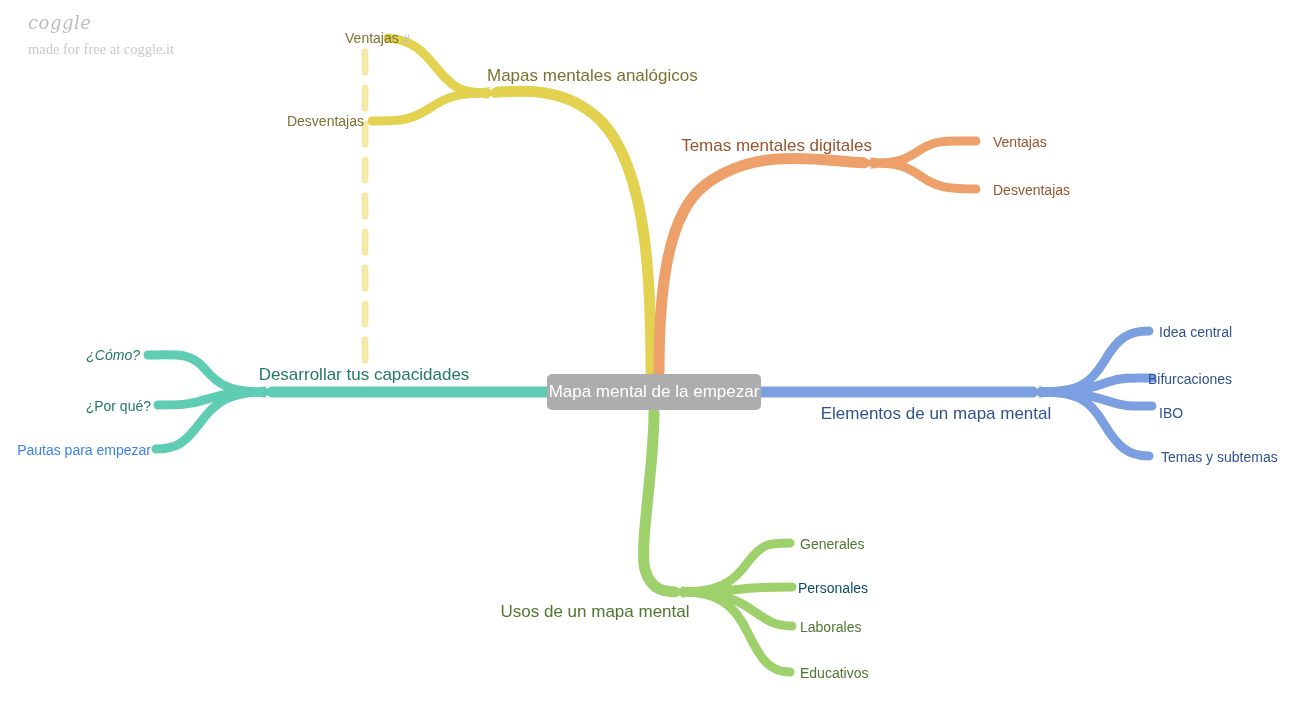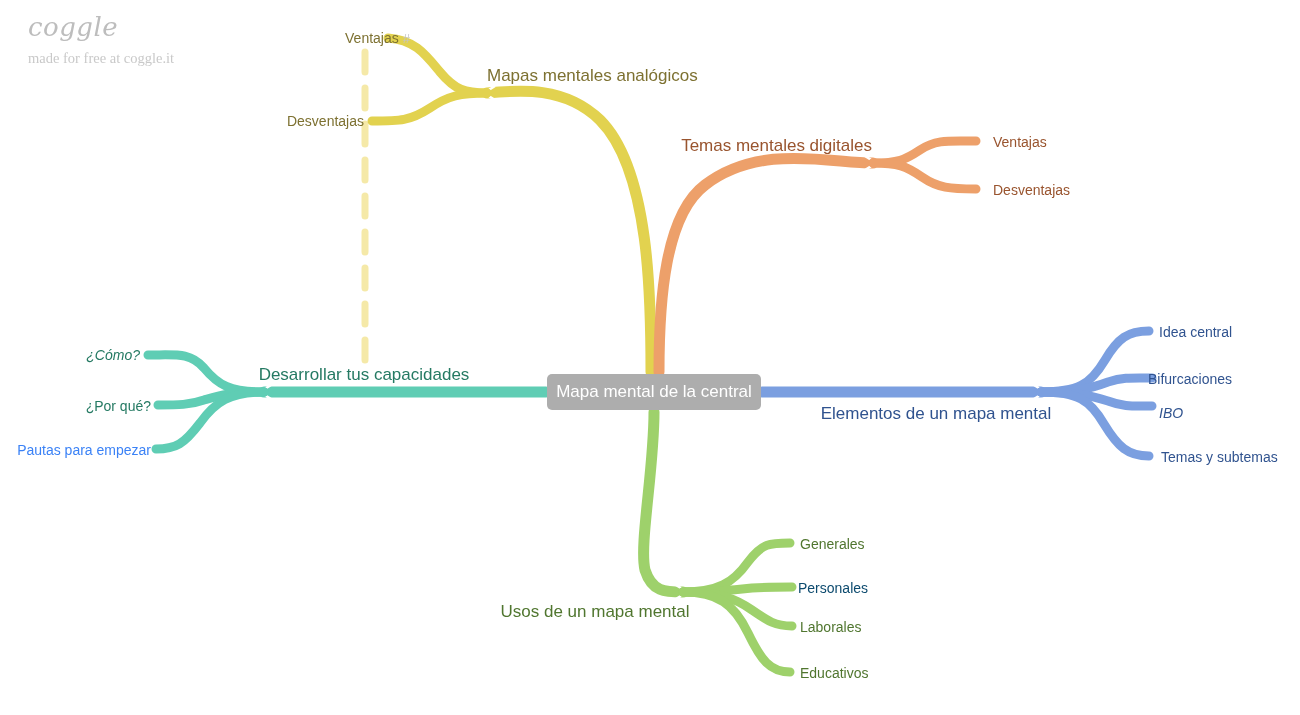--- a/index.html
+++ b/index.html
@@ -27,21 +27,21 @@
   .watermark {
     position: absolute;
     left: 28px;
     top: 12px;
     z-index: 5;
     user-select: none;
   }
   .wm-logo {
     font-family: "DejaVu Serif", serif;
     font-style: italic;
-    font-size: 26px;
+    font-size: 18px;
     color: #bdbdbd;
     letter-spacing: 0.5px;
     line-height: 1.2;
   }
   .wm-sub {
     margin-top: 7px;
     font-family: Liberation Serif, serif;
     font-size: 14.5px;
     color: #c9c9c9;
   }
@@ -142,37 +142,37 @@
     <path d="M264,392 C230,392 215,402 200,423 C184,444 176,449 156,449" stroke="#5fcdb4" stroke-width="9" fill="none" stroke-linecap="round"></path>
   </g>
 </svg>
 
 <div class="watermark">
   <div class="wm-logo">coggle</div>
   <div class="wm-sub">made for free at coggle.it</div>
 </div>
 
 <div class="center-node">
-  <span>Mapa mental de la central</span>
+  <span>Mapa mental de la empezar</span>
 </div>
 
 <div class="lbl big r" style="left:487px; top:75px; color:#7d7131;">Mapas mentales analógicos</div>
 <div class="lbl l" style="left:381px; top:38px; color:#7d7131;margin-left:29px;">
   <span>Ventajas</span><span class="hash">#</span>
 </div>
 <div class="lbl l" style="left:364px; top:121px; color:#7d7131;">Desventajas</div>
 
 <div class="lbl big l" style="left:872px; top:145px; color:#99542e;">Temas mentales digitales</div>
 <div class="lbl r" style="left:993px; top:142px; color:#99542e;">Ventajas</div>
 <div class="lbl r" style="left:993px; top:190px; color:#99542e;">Desventajas</div>
 
 <div class="lbl big c" style="left:936px; top:413px; color:#30538f;">Elementos de un mapa mental</div>
 <div class="lbl r" style="left:1159px; top:332px; color:#30538f;">Idea central</div>
 <div class="lbl r" style="left:1148px; top:379px; color:#30538f;">Bifurcaciones</div>
-<div class="lbl r" style="left:1159px; top:413px; color:#30538f;font-style:italic;">IBO</div>
+<div class="lbl r" style="left:1159px; top:413px; color:#30538f;">IBO</div>
 <div class="lbl r" style="left:1161px; top:457px; color:#30538f;">Temas y subtemas</div>
 
 <div class="lbl big c" style="left:595px; top:611px; color:#50762f;">Usos de un mapa mental</div>
 <div class="lbl r" style="left:800px; top:544px; color:#50762f;">Generales</div>
 <div class="lbl r" style="left:798px; top:588px; color:#0c4a6e;">Personales</div>
 <div class="lbl r" style="left:800px; top:627px; color:#50762f;">Laborales</div>
 <div class="lbl r" style="left:800px; top:673px; color:#50762f;">Educativos</div>
 
 <div class="lbl big c" style="left:364px; top:374px; color:#257a63;">Desarrollar tus capacidades</div>
 <div class="lbl l" style="left:140px; top:355px; color:#257a63;font-style:italic;">¿Cómo?</div>

